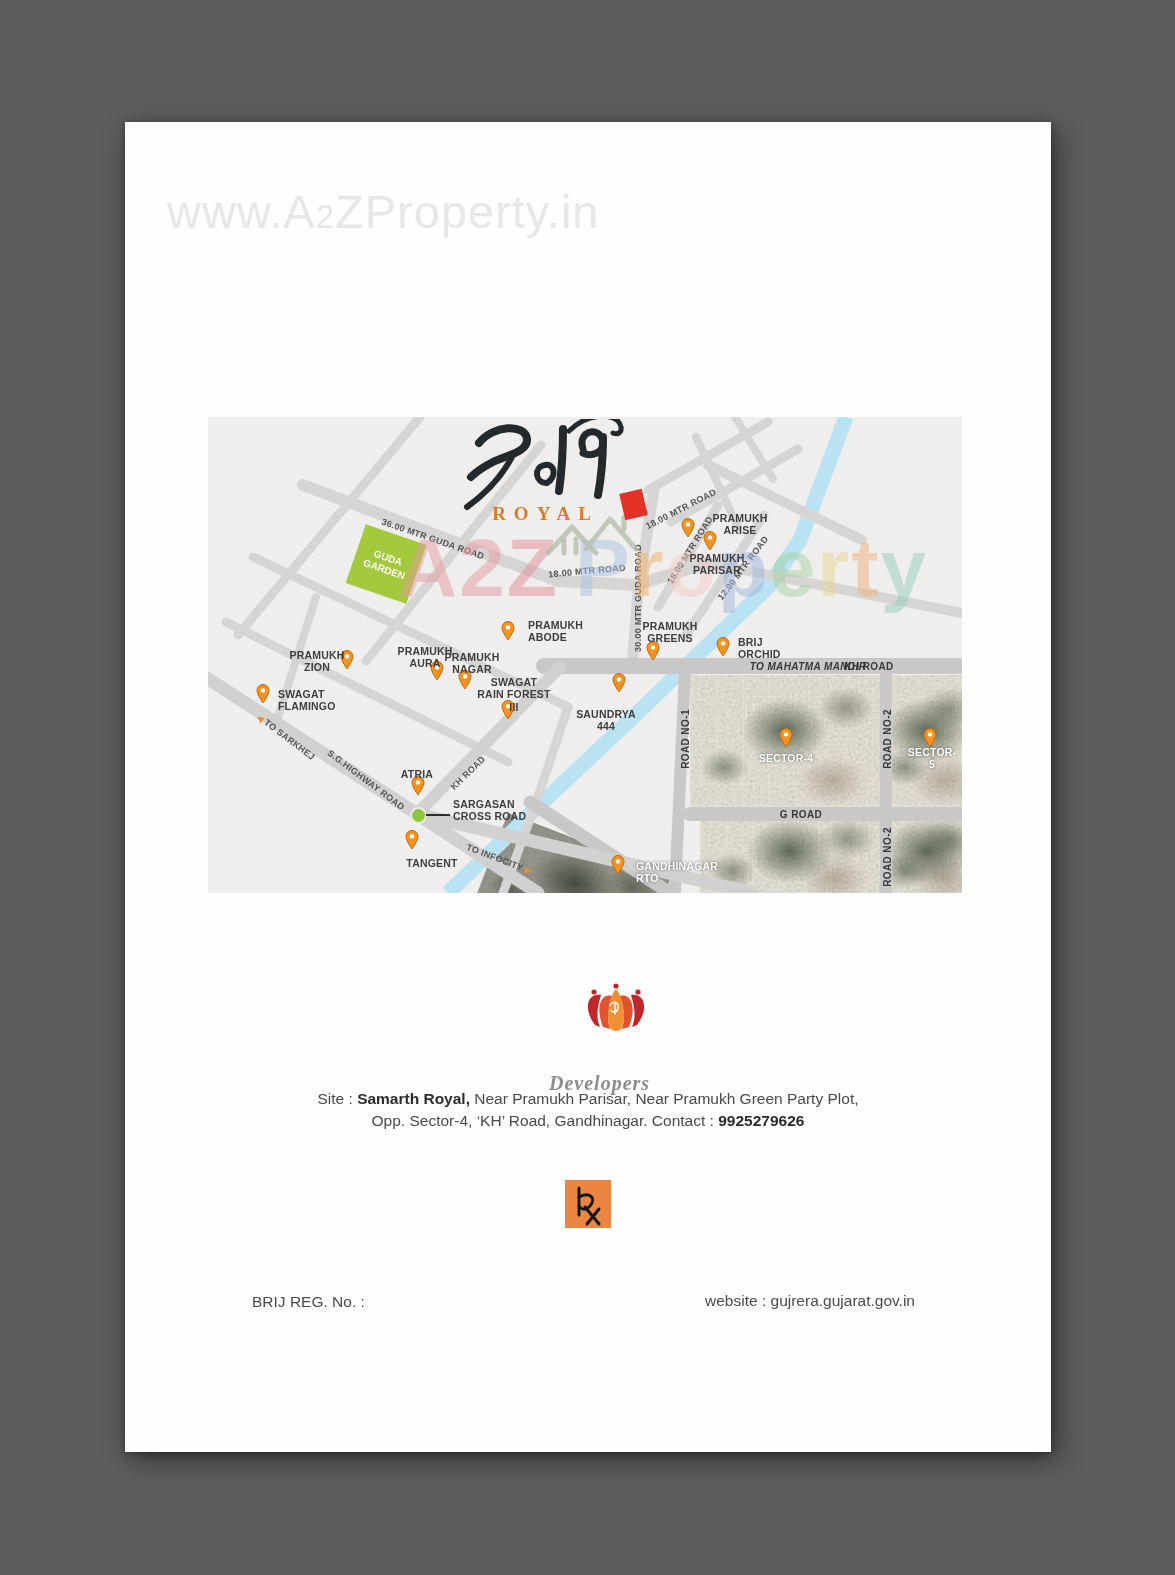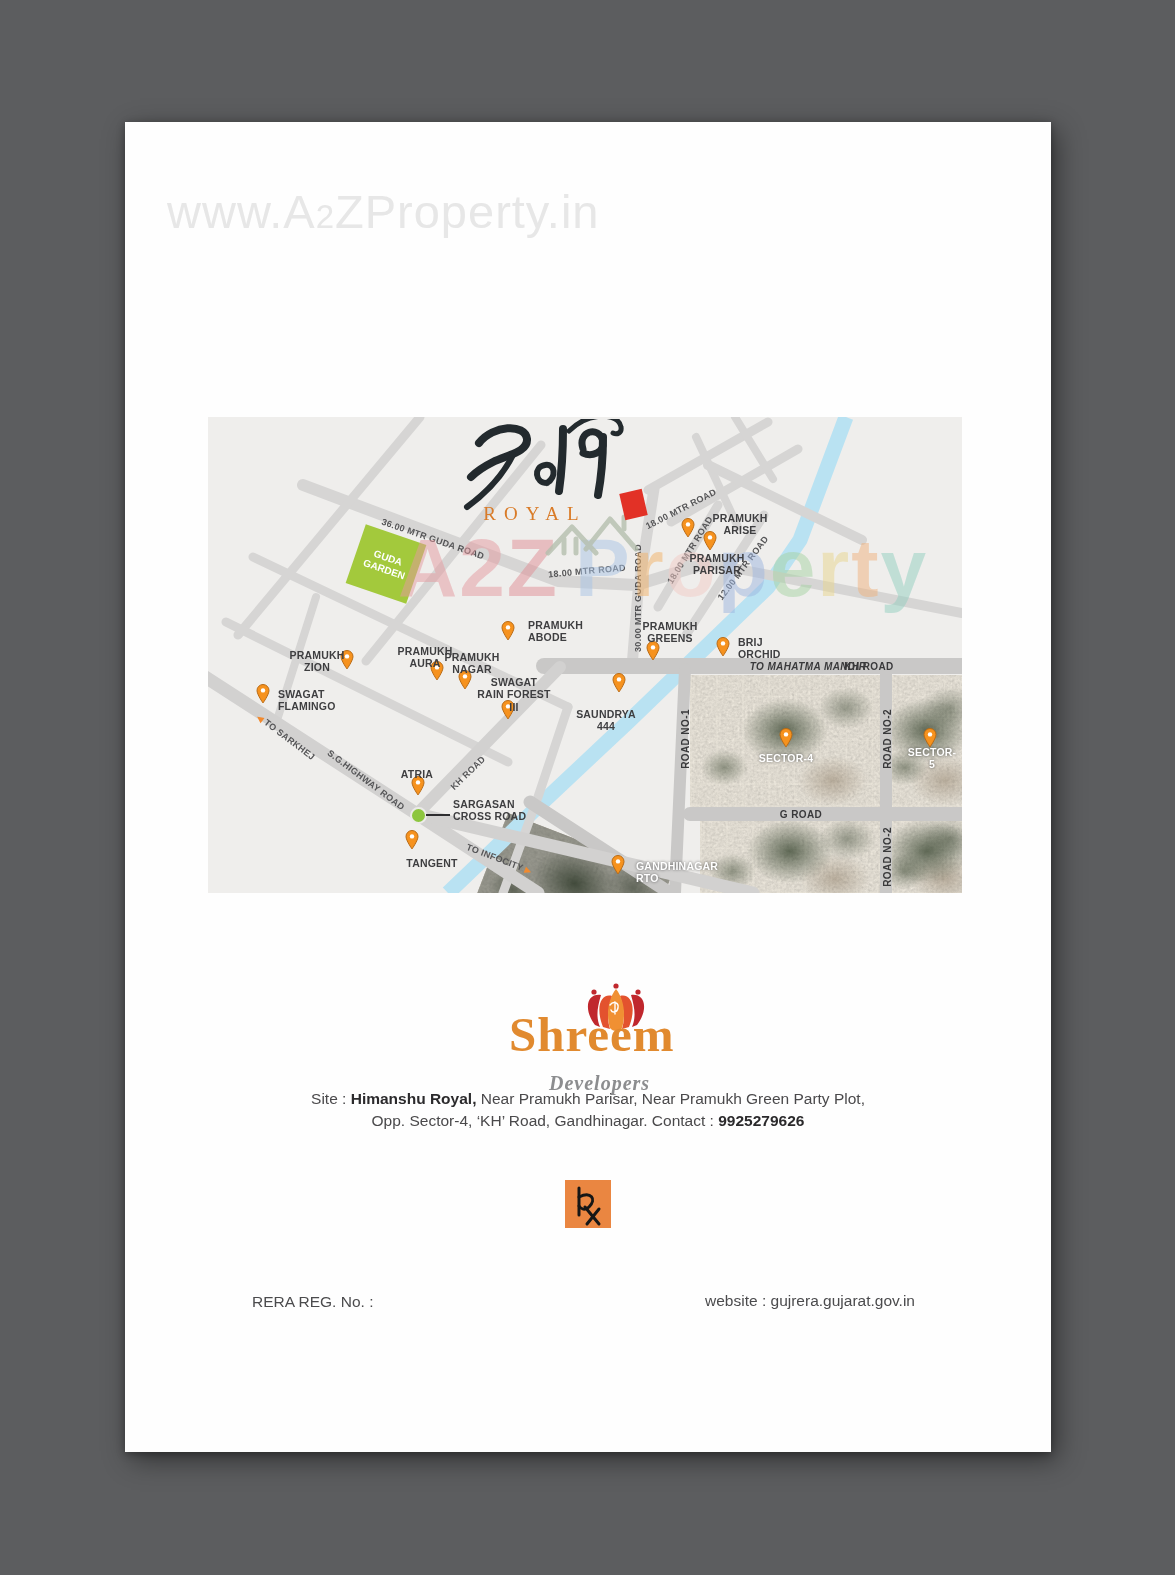--- a/index.html
+++ b/index.html
@@ -33,22 +33,22 @@
   .road-label{position:absolute;transform:translate(-50%,-50%);font-weight:bold;font-size:9px;
      color:#55555七;color:#555557;white-space:nowrap;letter-spacing:.3px;z-index:24;}
   .road-label.dark{color:#39393b;font-size:10px;letter-spacing:.4px;}
   .road-label .arr{color:#f28a2e;font-size:8px;}
   #guda-garden{position:absolute;left:146px;top:116px;width:64px;height:62px;background:#a3c93c;
      transform:rotate(19deg);z-index:6;display:flex;align-items:center;justify-content:center;}
   #guda-garden .glabel{font-weight:bold;font-size:10px;color:#fff;text-align:center;white-space:pre-line;line-height:1.2;}
   #site-marker{position:absolute;left:414px;top:74px;width:23px;height:27px;background:#e23126;
      transform:rotate(-13deg);z-index:28;}
   #map-logo{position:absolute;left:243px;top:2px;width:178px;height:92px;z-index:27;}
-  #map-logo-royal{position:absolute;left:246px;top:86px;width:162px;text-align:center;z-index:27;
-     font-family:"Liberation Serif",serif;font-weight:normal;font-size:19px;letter-spacing:8px;color:#d97b28;}
+  #map-logo-royal{position:absolute;left:229px;top:86px;width:162px;text-align:right;z-index:27;
+     font-family:"Liberation Serif",serif;font-weight:bold;font-size:19px;letter-spacing:8px;color:#d97b28;}
   #map-watermark{position:absolute;left:190px;top:88px;height:130px;line-height:126px;z-index:26;
      font-weight:bold;font-size:82px;letter-spacing:2px;opacity:.5;white-space:nowrap;}
   #map-watermark span{display:inline-block;}
   #map-watermark .sp{width:16px;}
   #wm-house{position:absolute;left:336px;top:90px;z-index:26;opacity:.8;}
   #sargasan-dot{position:absolute;left:202px;top:390px;width:13px;height:13px;border-radius:50%;
      background:#8dc63f;border:2px solid #ecebe9;z-index:31;}
   #sargasan-line{position:absolute;left:218px;top:397px;width:24px;height:1.5px;background:#2d2d2f;z-index:31;}
   
   .section-heading{position:absolute;left:0;width:926px;text-align:center;font-size:14.5px;
@@ -307,33 +307,32 @@
     <circle cx="13" cy="9" r="2.6" fill="#c0272d"></circle>
     <circle cx="35" cy="3" r="2.6" fill="#c0272d"></circle>
     <circle cx="57" cy="9" r="2.6" fill="#c0272d"></circle>
     <path d="M14,42 C2,26 6,10 20,12 C16,26 15,34 19,44 Z" fill="#c0272d"></path>
     <path d="M56,42 C68,26 64,10 50,12 C54,26 55,34 51,44 Z" fill="#c0272d"></path>
     <path d="M22,44 C14,24 20,10 31,13 C27,27 26,36 29,46 Z" fill="#e3522e"></path>
     <path d="M48,44 C56,24 50,10 39,13 C43,27 44,36 41,46 Z" fill="#e3522e"></path>
     <path d="M35,6 C27,16 25,32 29,45 C32,49 38,49 41,45 C45,32 43,16 35,6 Z" fill="#f09033"></path>
     <path d="M29,22 C32,18 38,19 37,25 C36,30 31,30 30,27 M34,19 L34,31" stroke="#ffffff" stroke-width="1.4" fill="none" stroke-linecap="round"></path>
   </svg>
-  <div id="shreem-name">Shreem</div>
   <div id="shreem-sub">Developers</div>
 
   <div id="site-address">
-    <span>Site : </span><b>Himanshu Royal,</b><span>  Near Pramukh Parisar, Near Pramukh Green Party Plot,</span><br>
+    <span>Site : </span><b>Samarth Royal,</b><span>  Near Pramukh Parisar, Near Pramukh Green Party Plot,</span><br>
     <span>Opp. Sector-4, ‘KH’ Road, Gandhinagar. Contact : </span><b>9925279626</b>
   </div>
 
   <svg id="architect-logo" width="46" height="48" viewBox="0 0 46 48">
     <rect x="0" y="0" width="46" height="48" fill="#ea8641"></rect>
     <g fill="none" stroke="#161616" stroke-width="3" stroke-linecap="round">
       <path d="M14,8 L14,35"></path>
       <path d="M14,17 C26,11 32,19 24,27 C20,31 16,29 14,26"></path>
       <path d="M20,27 L34,44"></path>
       <path d="M34,29 L22,44"></path>
     </g>
   </svg>
 
-  <div id="rera">RERA REG. No. :</div>
+  <div id="rera">BRIJ REG. No. :</div>
   <div id="website">website : gujrera.gujarat.gov.in</div>
 </div>
 
 </body></html>

